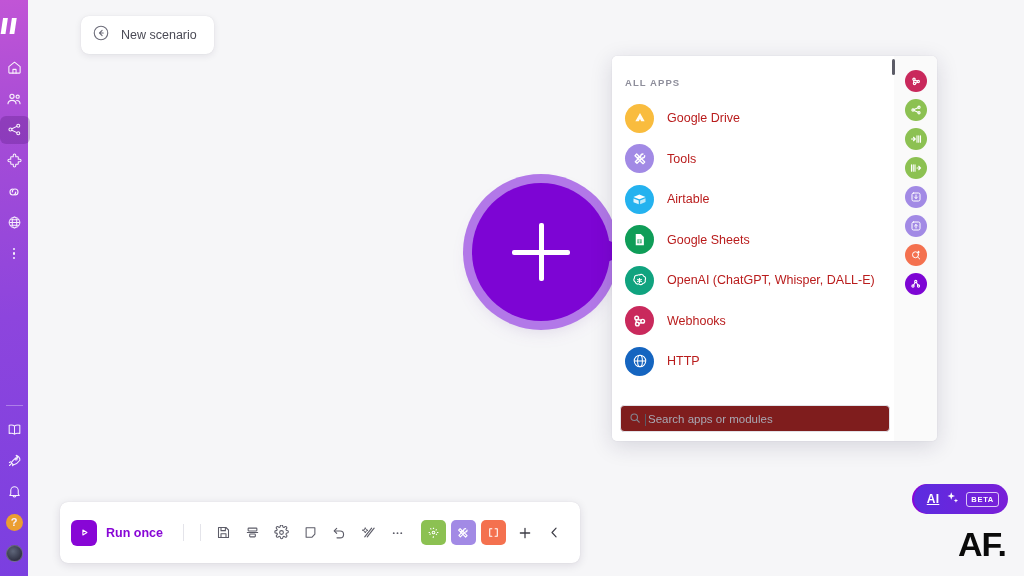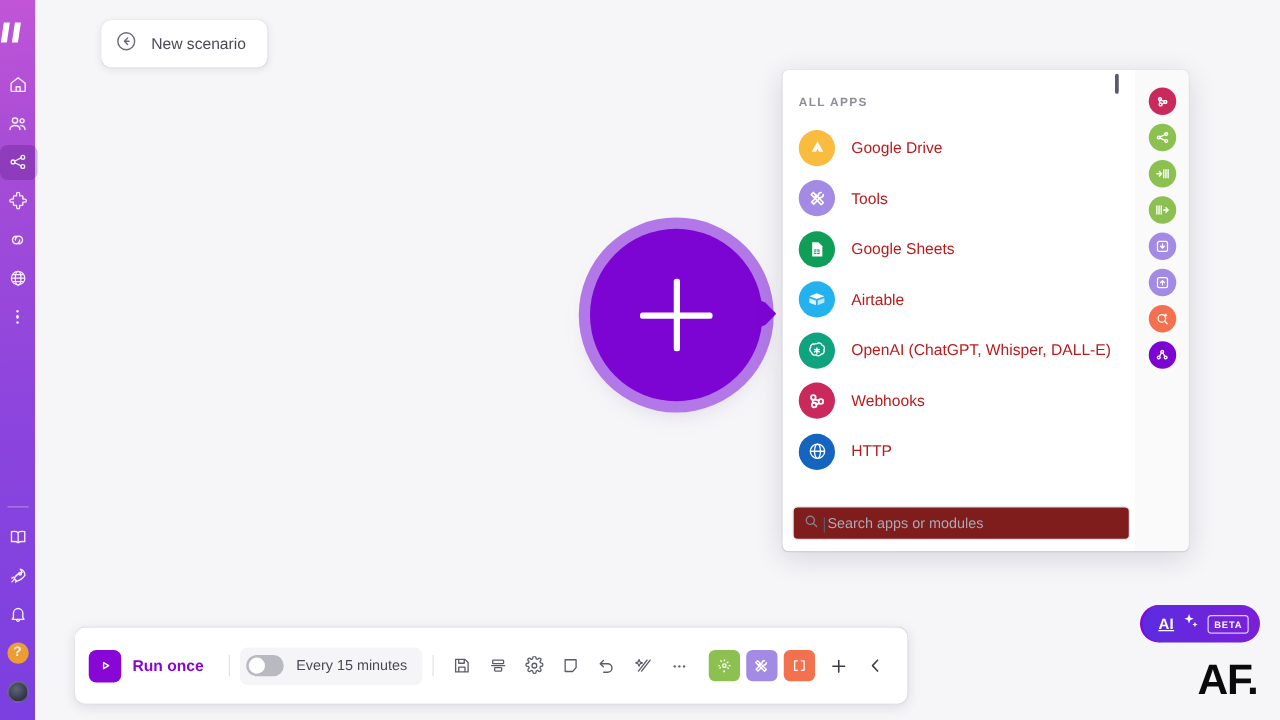--- a/index.html
+++ b/index.html
@@ -81,21 +81,21 @@
     clip-path: polygon(0 0, 60% 18%, 100% 50%, 60% 82%, 0 100%);
   }
   .plus-h { position: absolute; width: 58px; height: 5px; background: #fff; border-radius: 2px; }
   .plus-v { position: absolute; width: 5px; height: 58px; background: #fff; border-radius: 2px; }
 
   
   .apps-panel {
     position: absolute; left: 612px; top: 56px; width: 325px; height: 385px;
     background: #fafafa; border-radius: 5px;
     box-shadow: 0 5px 22px rgba(35,25,65,.15), 0 0 1px rgba(35,25,65,.2);
-    z-index: 30; overflow: hidden; display: flex; margin-left: 14px;
+    z-index: 30; overflow: hidden; display: flex;
   }
   .apps-main { position: relative; width: 282px; height: 385px; background: #fff; }
   .apps-head {
     font-size: 9.5px; letter-spacing: 1.1px; font-weight: 700;
     color: #8e8e9b; padding: 21px 0 0 13px;
   }
   .apps-list { position: absolute; top: 42px; left: 0; right: 0; bottom: 45px; overflow: hidden; }
   .app-row { display: flex; align-items: center; gap: 13px; height: 40.5px; padding-left: 13px; }
   .app-ic {
     width: 29px; height: 29px; border-radius: 50%; flex: 0 0 29px;
@@ -328,39 +328,39 @@
               <path d="M7 4.5 4.5 7 8 10.5l2.5-2.5Z"></path>
               <path d="M10.5 8 19 16.5l-2.5 2.5L8 10.5"></path>
               <path d="M16.5 4.5c-2 0-3.5 1.5-3.5 3.5l-8 8 2.5 2.5 8-8c2 0 3.5-1.5 3.5-3.5"></path>
             </svg>
           </span>
           <span class="app-name">Tools</span>
         </div>
 
 
         <div class="app-row">
+          <span class="app-ic" style="background:#24b2ef">
+            <svg width="17" height="17" viewBox="0 0 24 24" fill="#fff">
+              <path d="M3.5 8.5 11.8 5l8.7 3.5-8.7 3.2Z"></path>
+              <path d="M3.5 10.6v5.2l7.4 2.9v-5.3Z" opacity=".85"></path>
+              <path d="M20.5 10.4v5.2l-7.6 3.1v-5.3Z" opacity=".7"></path>
+            </svg>
+          </span>
+          <span class="app-name">Airtable</span>
+        </div>
+
+        <div class="app-row">
           <span class="app-ic" style="background:#0f9d58">
             <svg width="15" height="15" viewBox="0 0 24 24" fill="#fff">
               <path d="M6 3h8l5 5v13H6Z"></path>
               <rect x="8.5" y="12" width="7" height="6" fill="#0f9d58"></rect>
               <path d="M8.5 14h7M8.5 16h7M11.8 12v6" stroke="#fff" stroke-width="1"></path>
             </svg>
           </span>
           <span class="app-name">Google Sheets</span>
-        </div>
-
-        <div class="app-row">
-          <span class="app-ic" style="background:#24b2ef">
-            <svg width="17" height="17" viewBox="0 0 24 24" fill="#fff">
-              <path d="M3.5 8.5 11.8 5l8.7 3.5-8.7 3.2Z"></path>
-              <path d="M3.5 10.6v5.2l7.4 2.9v-5.3Z" opacity=".85"></path>
-              <path d="M20.5 10.4v5.2l-7.6 3.1v-5.3Z" opacity=".7"></path>
-            </svg>
-          </span>
-          <span class="app-name">Airtable</span>
         </div>
 
         <div class="app-row">
           <span class="app-ic" style="background:#10a37f">
             <svg width="17" height="17" viewBox="0 0 24 24" fill="none" stroke="#fff" stroke-width="1.6" stroke-linejoin="round">
               <path d="M12 4.2c2.2-1.6 5.1-.6 6 1.9 2.3.5 3.3 3.2 2 5.2.9 2.2-.8 4.7-3.2 4.8-1.2 2-4 2.4-5.7.6-2.2 1.1-4.8-.3-5.2-2.7-2.1-1-2.6-3.8-1-5.4-.5-2.4 1.7-4.5 4.1-4 .6-.3 2-1.1 3-.4Z"></path>
               <path d="M12 8.4v7.2M8.8 10.2l6.4 3.6M15.2 10.2l-6.4 3.6"></path>
             </svg>
           </span>
           <span class="app-name">OpenAI (ChatGPT, Whisper, DALL-E)</span>
@@ -470,26 +470,20 @@
       <span class="run-sq">
         <svg width="13" height="13" viewBox="0 0 24 24" fill="none" stroke="#fff" stroke-width="2" stroke-linejoin="round">
           <path d="M9 7.5 16.5 12 9 16.5Z"></path>
         </svg>
       </span>
       <span class="run-label">Run once</span>
     </div>
 
     <span class="tb-sep"></span>
 
-    <div class="sched">
-      <span class="toggle">
-          <i></i>
-        </span>
-      <span class="sched-label">Every 15 minutes</span>
-    </div>
 
     <span class="tb-sep"></span>
 
     <span class="tb-icon">
       <svg width="15" height="15" viewBox="0 0 24 24" fill="none" stroke="#5c5c68" stroke-width="1.7" stroke-linejoin="round">
         <path d="M4 4h12l4 4v12H4Z"></path>
           <path d="M8 4v5h7V4M8 20v-6h8v6"></path>
       </svg>
     </span>
 

